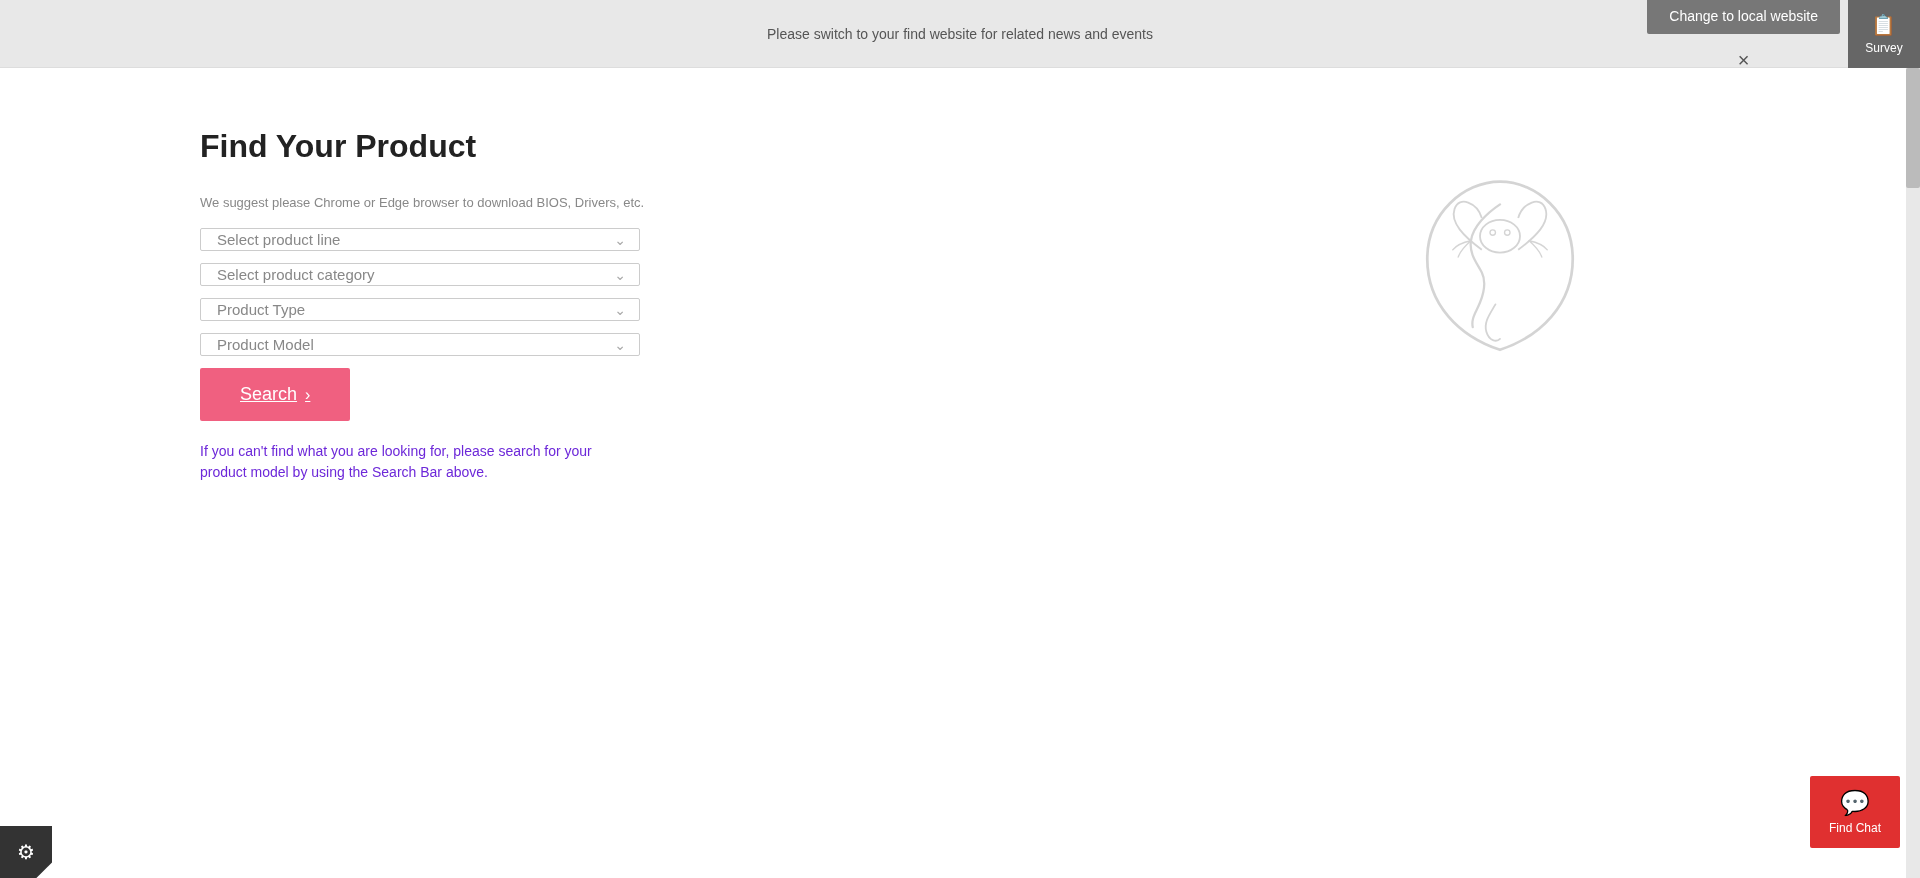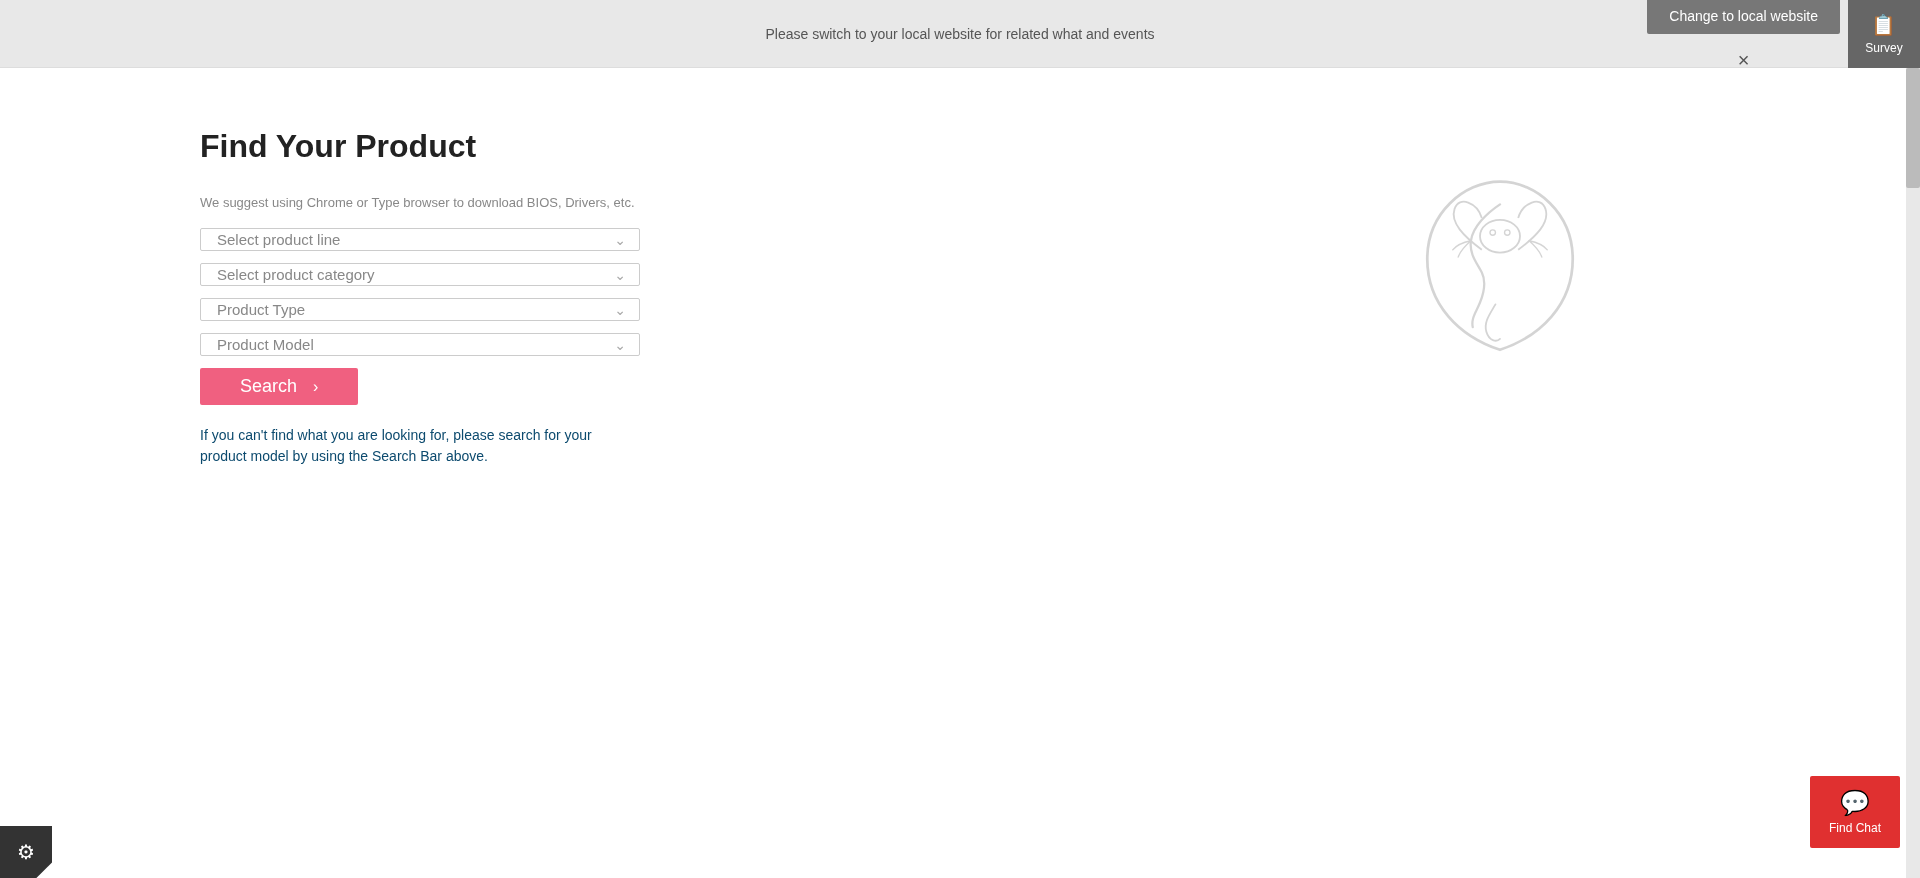--- a/index.html
+++ b/index.html
@@ -130,36 +130,37 @@
       pointer-events: none;
       color: #aaa;
       font-size: 14px;
     }
 
     
     .search-btn {
       background: #f06080;
       color: white;
       border: none;
-      padding: 8px 40px;
+      padding: 16px 40px;
       font-size: 18px;
       cursor: pointer;
       border-radius: 2px;
       margin-top: 8px;
       margin-bottom: 20px;
       display: flex;
       align-items: center;
-      gap: 16px;
+      gap: 8px;
+      text-decoration: underline;
     }
     .search-arrow {
       font-size: 16px;
     }
 
     .help-text {
-      color: #0c4a6e;
+      color: #6d28d9;
       font-size: 14px;
       max-width: 780px;
       line-height: 1.5;
     }
 
     
     .dragon-logo {
       position: absolute;
       right: 320px;
       top: 100px;
@@ -224,21 +225,21 @@
       justify-content: center;
       font-size: 20px;
       z-index: 100;
       clip-path: polygon(0 0, 100% 0, 100% 70%, 70% 100%, 0 100%);
     }
   </style>
 </head>
 <body>
 
 <div class="notification-bar">
-  <span class="notification-text">Please switch to your local website for related what and events</span>
+  <span class="notification-text">Please switch to your find website for related news and events</span>
   <div class="notification-actions">
     <button class="change-local-btn">Change to local website</button>
     <button class="close-btn">×</button>
   </div>
 </div>
 
 <button class="survey-btn">
   <span class="survey-icon">📋</span>
   <span>Survey</span>
 </button>
@@ -258,21 +259,21 @@
     <path d="M95 150 C88 162, 82 170, 85 180 C88 190, 96 192, 100 188" stroke="#aaa" stroke-width="2" fill="none" stroke-linecap="round"></path>
 
     <circle cx="92" cy="71" r="3" stroke="#aaa" stroke-width="1.5" fill="none"></circle>
     <circle cx="108" cy="71" r="3" stroke="#aaa" stroke-width="1.5" fill="none"></circle>
 
     <path d="M68 80 C58 82, 52 85, 48 90 M68 80 C60 87, 56 92, 54 98" stroke="#aaa" stroke-width="1.5" fill="none" stroke-linecap="round"></path>
     <path d="M132 80 C142 82, 148 85, 152 90 M132 80 C140 87, 144 92, 146 98" stroke="#aaa" stroke-width="1.5" fill="none" stroke-linecap="round"></path>
   </svg>
 
   <h1 class="page-title">Find Your Product</h1>
-  <p class="suggestion-text">We suggest using Chrome or Type browser to download BIOS, Drivers, etc.</p>
+  <p class="suggestion-text">We suggest please Chrome or Edge browser to download BIOS, Drivers, etc.</p>
 
   <div class="form-area">
 
     <div class="select-wrapper">
       <select>
         <option value="">Select product line</option>
       </select>
       <span class="chevron-icon">⌄</span>
     </div>
 

